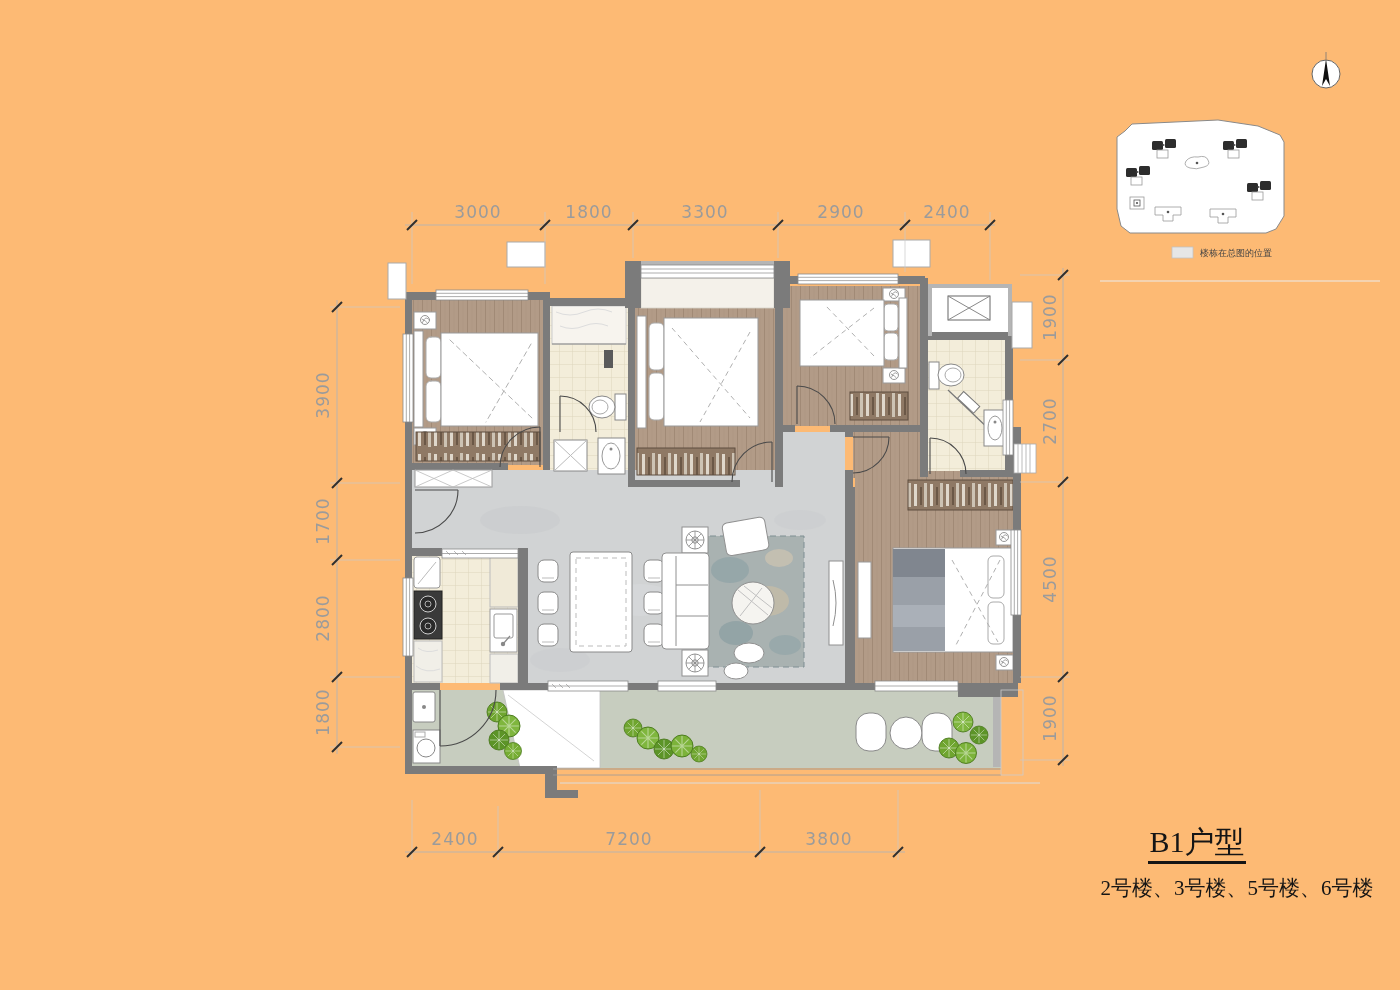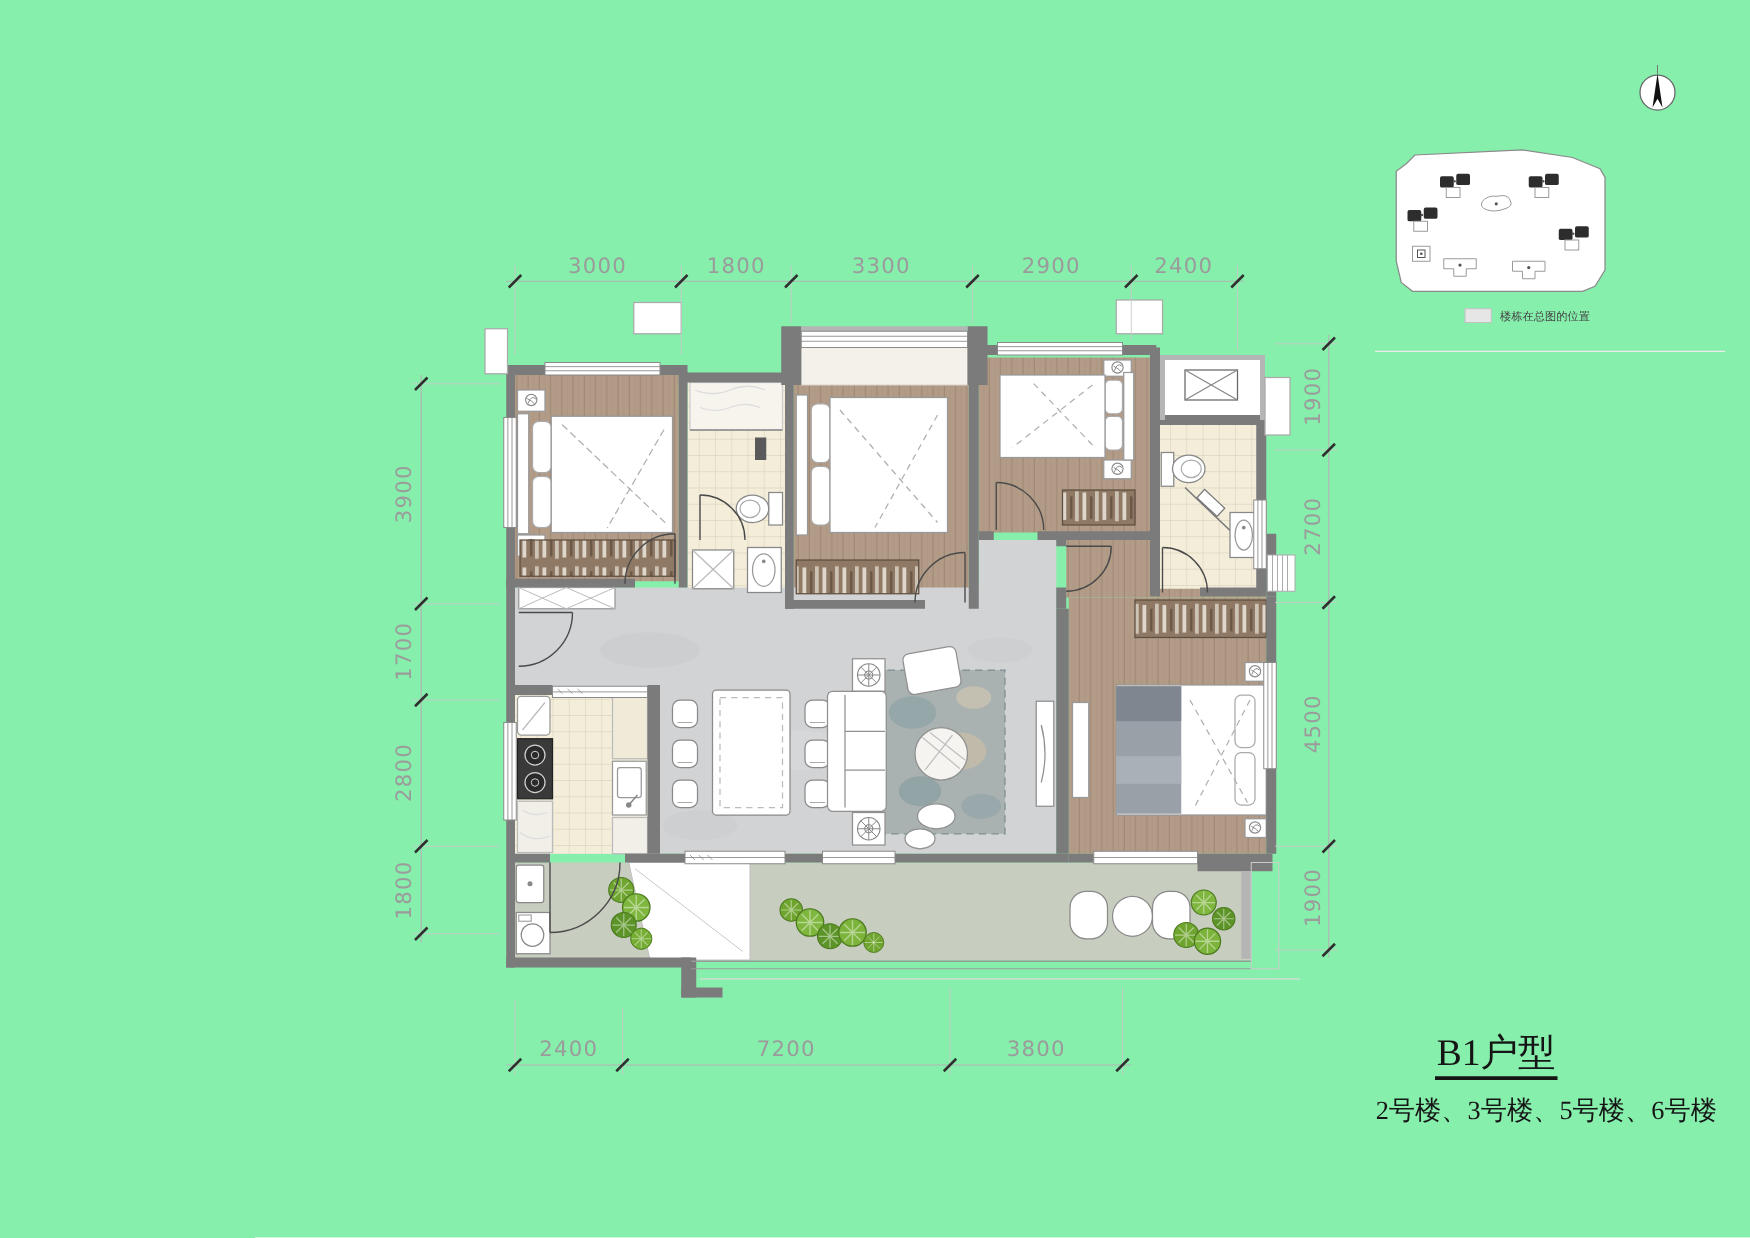--- a/index.html
+++ b/index.html
@@ -1,16 +1,16 @@
 <!DOCTYPE html>
 <html><head>
 <meta charset="utf-8">
 <style>
   html,body{margin:0;padding:0;background:#ffffff;}
-  .page{position:relative;width:1400px;height:990px;background:#86efac;overflow:hidden;
+  .page{position:relative;width:1400px;height:990px;background:#fdba74;overflow:hidden;
         font-family:"Liberation Sans","DejaVu Sans",sans-serif;}
   svg text{user-select:none;}
   .dimtext{font-family:"DejaVu Sans","Liberation Sans",sans-serif;
            font-size:17px;fill:#9b9b9b;letter-spacing:1px;}
   .titletext{font-family:"Liberation Serif","DejaVu Serif",serif;fill:#151515;}
   .legendtext{font-family:"Liberation Sans","DejaVu Sans",sans-serif;font-size:9px;fill:#444;}
 </style>
 </head>
 <body>
 

